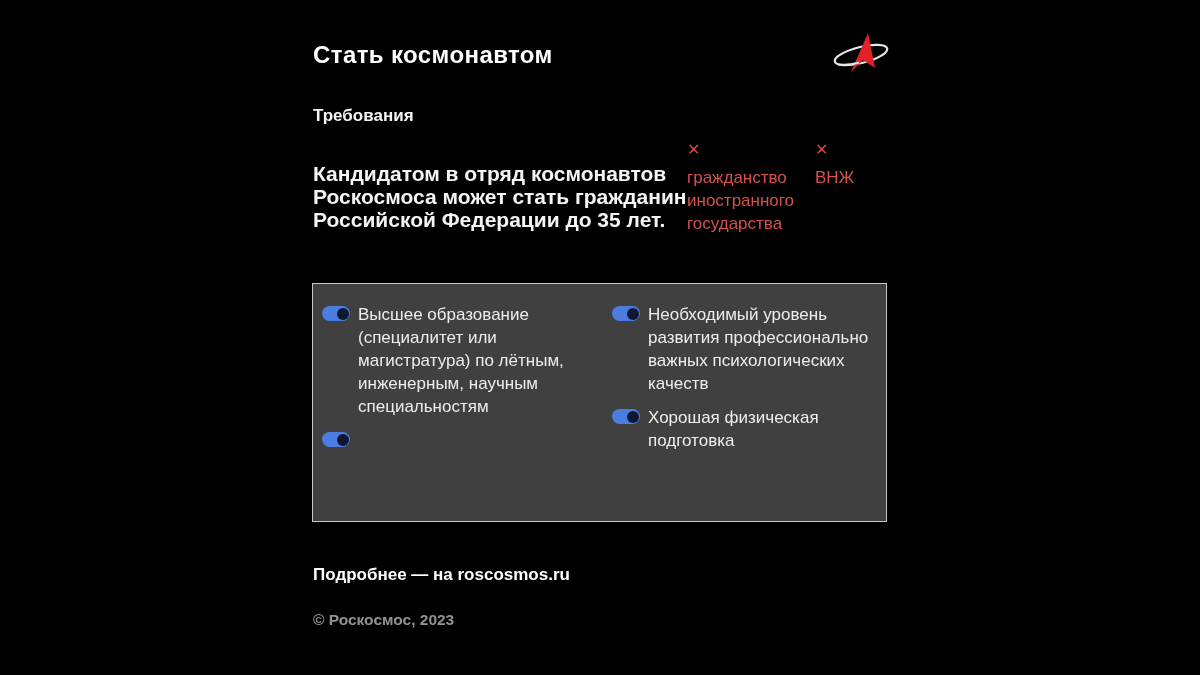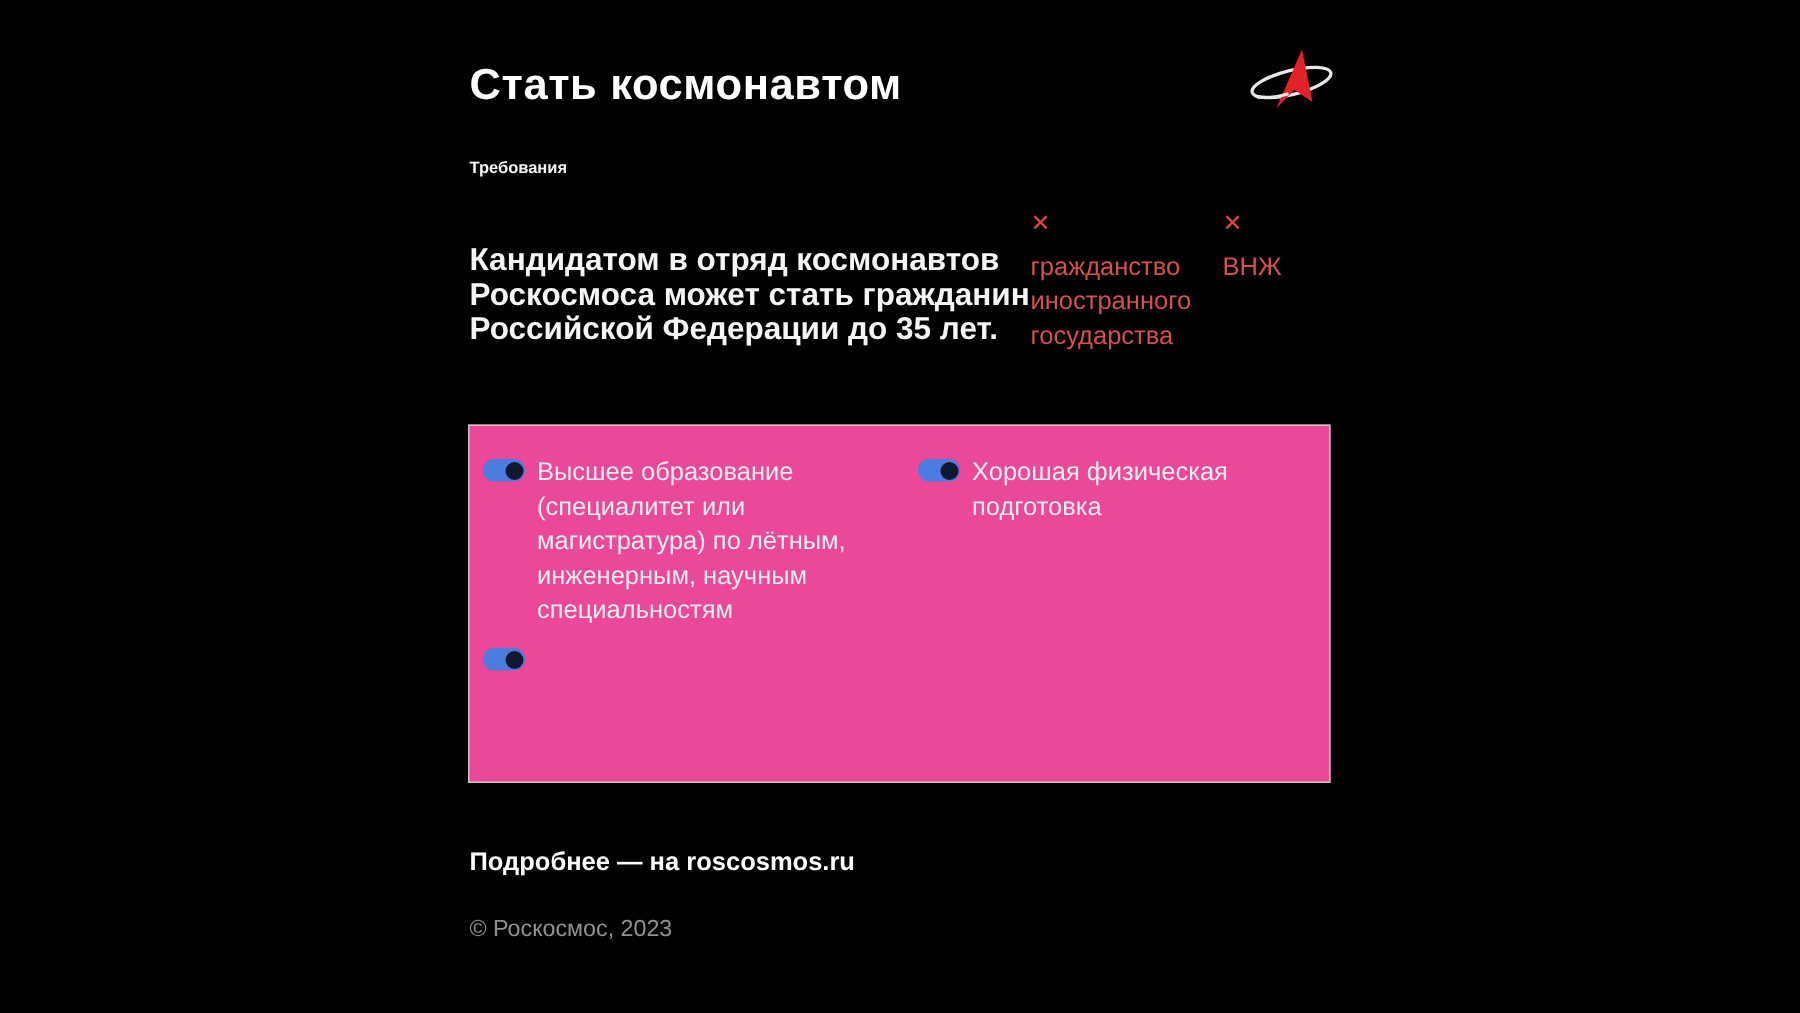--- a/index.html
+++ b/index.html
@@ -11,31 +11,31 @@
   }
   .stage {
     position: relative;
     width: 1200px; height: 675px;
     background: #000;
   }
   .pre { white-space: pre-line; }
 
   .title {
     position: absolute; left: 313px; top: 41px;
-    color: #ffffff; font-size: 29px; font-weight: bold;
+    color: #ffffff; font-size: 24px; font-weight: bold;
     letter-spacing: 0.4px;
     text-align: center;
   }
   .logo {
     position: absolute; left: 831px; top: 31px;
     width: 60px; height: 46px;
   }
   .section-label {
     position: absolute; left: 313px; top: 106px;
-    color: #f5f5f5; font-size: 11px; font-weight: bold;
+    color: #f5f5f5; font-size: 17px; font-weight: bold;
   }
   .intro {
     position: absolute; left: 313px; top: 162px;
     color: #f5f5f5; font-size: 21px; font-weight: bold;
     line-height: 23px;
   }
   .exclusion {
     position: absolute; top: 141px;
     color: #d8453e;
   }
@@ -48,21 +48,21 @@
   }
   .exclusion .ex-label {
     display: block; margin-top: 7px;
     font-size: 17px; line-height: 23px;
     color: #d4524b;
   }
   .req-box {
     position: absolute; left: 312px; top: 283px;
     width: 575px; height: 239px;
     border: 1px solid #c8c8c8;
-    background: #ec4899;
+    background: #404040;
     box-sizing: border-box;
   }
   .req-col {
     position: absolute; top: 19px;
     display: flex; flex-direction: column; gap: 11px;
   }
   .req-col.left  { left: 9px;   width: 270px; }
   .req-col.right { left: 299px; width: 270px; }
   .req-item {
     display: flex; align-items: flex-start;
@@ -84,21 +84,21 @@
   .req-text {
     color: #ededed; font-size: 17px; line-height: 23px;
     font-weight: 400;
   }
   .footer-link {
     position: absolute; left: 313px; top: 565px;
     color: #ffffff; font-size: 17px; font-weight: bold;
   }
   .copyright {
     position: absolute; left: 313px; top: 611px;
-    color: #929292; font-size: 15.5px; font-weight: 400;
+    color: #929292; font-size: 15.5px; font-weight: 700;
   }
 </style>
 </head>
 <body>
 
 <div class="stage">
 
   <div class="title">Стать космонавтом</div>
 
   <svg class="logo" viewBox="0 0 60 46" xmlns="http://www.w3.org/2000/svg">
@@ -137,20 +137,27 @@
 специальностям</div>
       </div>
       <div class="req-item">
         <div class="toggle"></div>
       </div>
     </div>
 
     <div class="req-col right">
       <div class="req-item">
         <div class="toggle"></div>
+        <div class="req-text pre">Необходимый уровень
+развития профессионально
+важных психологических
+качеств</div>
+      </div>
+      <div class="req-item">
+        <div class="toggle"></div>
         <div class="req-text pre">Хорошая физическая
 подготовка</div>
       </div>
     </div>
 
   </div>
 
   <div class="footer-link">Подробнее — на roscosmos.ru</div>
 
   <div class="copyright">© Роскосмос, 2023</div>

